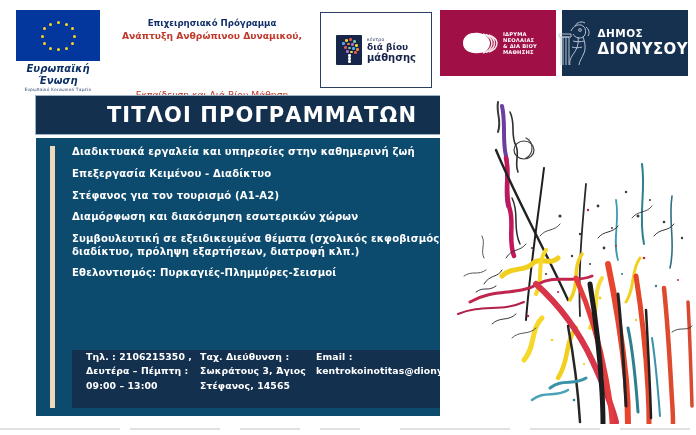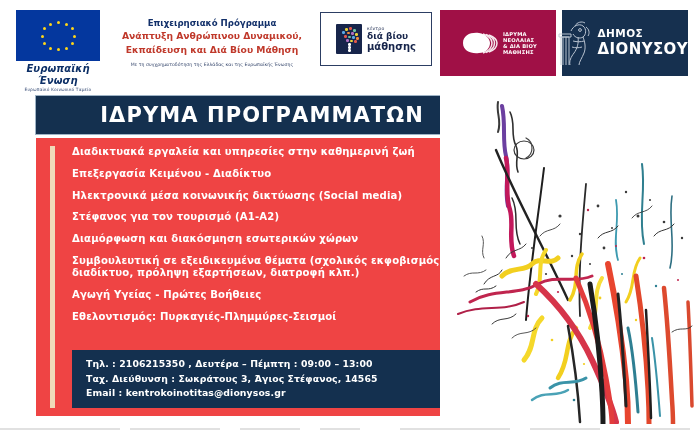--- a/index.html
+++ b/index.html
@@ -34,26 +34,26 @@
     text-align:center;font-size:4.4px;color:#3a4f78;margin-top:1px;
     letter-spacing:.1px;
   }
 
   
   .op-block{
     position:absolute;left:108px;top:17px;width:208px;text-align:center;
   }
   .op-l1{font-size:8.6px;font-weight:bold;color:#12306a;line-height:1.45;}
   .op-l2{font-size:9.2px;font-weight:bold;color:#c0392b;line-height:1.45;}
-  .op-l3{font-size:9.2px;font-weight:bold;color:#c0392b;line-height:1.45;}
+  .op-l3{font-size:9.2px;font-weight:normal;color:#c0392b;line-height:1.45;margin-top:45px;}
   .op-fine{font-size:4.6px;color:#2d3f66;margin-top:6px;letter-spacing:.05px;}
 
   
   .kdvm{
-    position:absolute;left:320px;top:12px;width:112px;height:54px;
+    position:absolute;left:320px;top:12px;width:112px;height:76px;
     border:1.4px solid #2c3e63;background:#fff;box-sizing:border-box;
     display:flex;align-items:center;justify-content:center;gap:5px;
   }
   .kdvm-mark{
     width:26px;height:30px;background:#17254b;position:relative;overflow:hidden;
     border-radius:1px;
   }
   .kdvm-dot{position:absolute;width:2.6px;height:2.6px;border-radius:50%;}
   .kdvm-txt{line-height:1.12;text-align:left;}
   .kdvm-t1{font-size:4.6px;color:#17254b;letter-spacing:.2px;}
@@ -87,38 +87,38 @@
     background:#14304f;display:flex;align-items:center;justify-content:center;
     box-shadow:0 0 0 1px #9fb4c6;
   }
   .title-bar span{
     color:#ffffff;font-size:21px;font-weight:bold;letter-spacing:1.1px;
   }
 
   
   .panel{
     position:absolute;left:36px;top:138px;width:452px;height:278px;
-    background:#ef4444;
+    background:#0c4a6e;
   }
   .panel-stripe{
     position:absolute;left:14px;top:8px;width:5px;height:262px;
     background:#f0d9b9;
   }
   .courses{
     position:absolute;left:36px;top:8px;width:404px;
   }
   .course{
     color:#ffffff;font-size:10.1px;font-weight:bold;line-height:1.22;
     margin-bottom:9.5px;letter-spacing:.15px;
   }
 
   
   .contact{
     position:absolute;left:36px;top:212px;width:404px;height:58px;
-    background:#14304f;display:flex;flex-direction:column;
+    background:#14304f;display:flex;flex-direction:row;
     justify-content:center;padding-left:14px;box-sizing:border-box;
   }
   .contact div{
     color:#ffffff;font-size:9.3px;font-weight:bold;line-height:1.55;
     letter-spacing:.1px;
   }
 
   
   .art{position:absolute;left:440px;top:88px;width:256px;height:336px;}
   .art svg{display:block;}
@@ -229,34 +229,32 @@
         </svg>
       </div>
       <div class="dimos-txt">
         <div class="dimos-l1">ΔΗΜΟΣ</div>
         <div class="dimos-l2">ΔΙΟΝΥΣΟΥ</div>
       </div>
     </div>
   </div>
 
   <div class="title-bar">
-    <span>ΙΔΡΥΜΑ ΠΡΟΓΡΑΜΜΑΤΩΝ</span>
+    <span>ΤΙΤΛΟΙ ΠΡΟΓΡΑΜΜΑΤΩΝ</span>
   </div>
 
   <div class="panel">
     <div class="panel-stripe"></div>
 
     <div class="courses">
       <div class="course">Διαδικτυακά εργαλεία και υπηρεσίες στην καθημερινή ζωή</div>
       <div class="course">Επεξεργασία Κειμένου - Διαδίκτυο</div>
-      <div class="course">Ηλεκτρονικά μέσα κοινωνικής δικτύωσης (Social media)</div>
       <div class="course">Στέφανος για τον τουρισμό (Α1-Α2)</div>
       <div class="course">Διαμόρφωση και διακόσμηση εσωτερικών χώρων</div>
       <div class="course">Συμβουλευτική σε εξειδικευμένα θέματα (σχολικός εκφοβισμός, διαδίκτυο, πρόληψη εξαρτήσεων, διατροφή κλπ.)</div>
-      <div class="course">Αγωγή Υγείας - Πρώτες Βοήθειες</div>
       <div class="course">Εθελοντισμός: Πυρκαγιές-Πλημμύρες-Σεισμοί</div>
     </div>
 
     <div class="contact">
       <div>Τηλ. : 2106215350 , Δευτέρα – Πέμπτη : 09:00 – 13:00</div>
       <div>Ταχ. Διεύθυνση : Σωκράτους 3, Άγιος Στέφανος, 14565</div>
       <div>Email : kentrokoinotitas@dionysos.gr</div>
     </div>
   </div>
 

